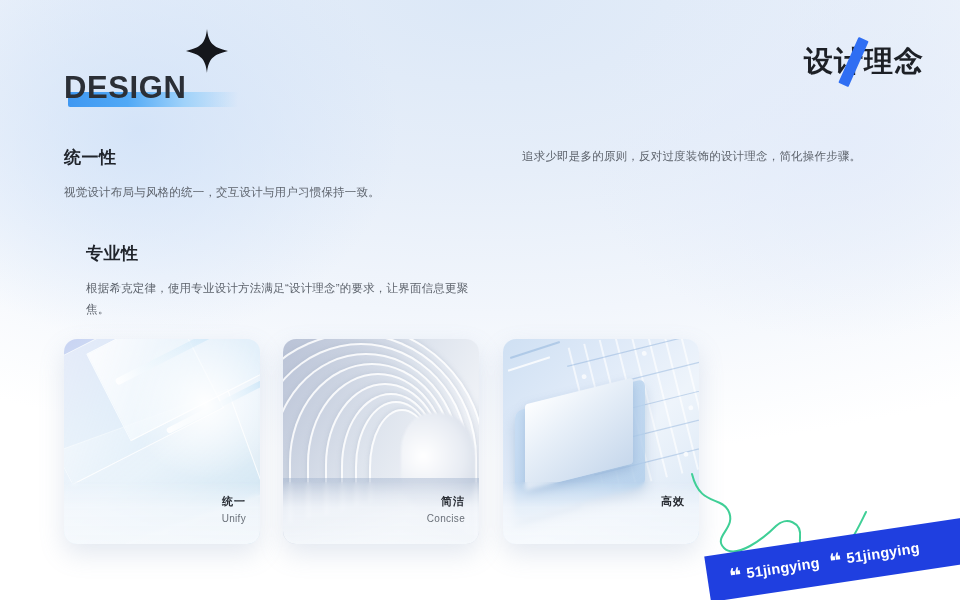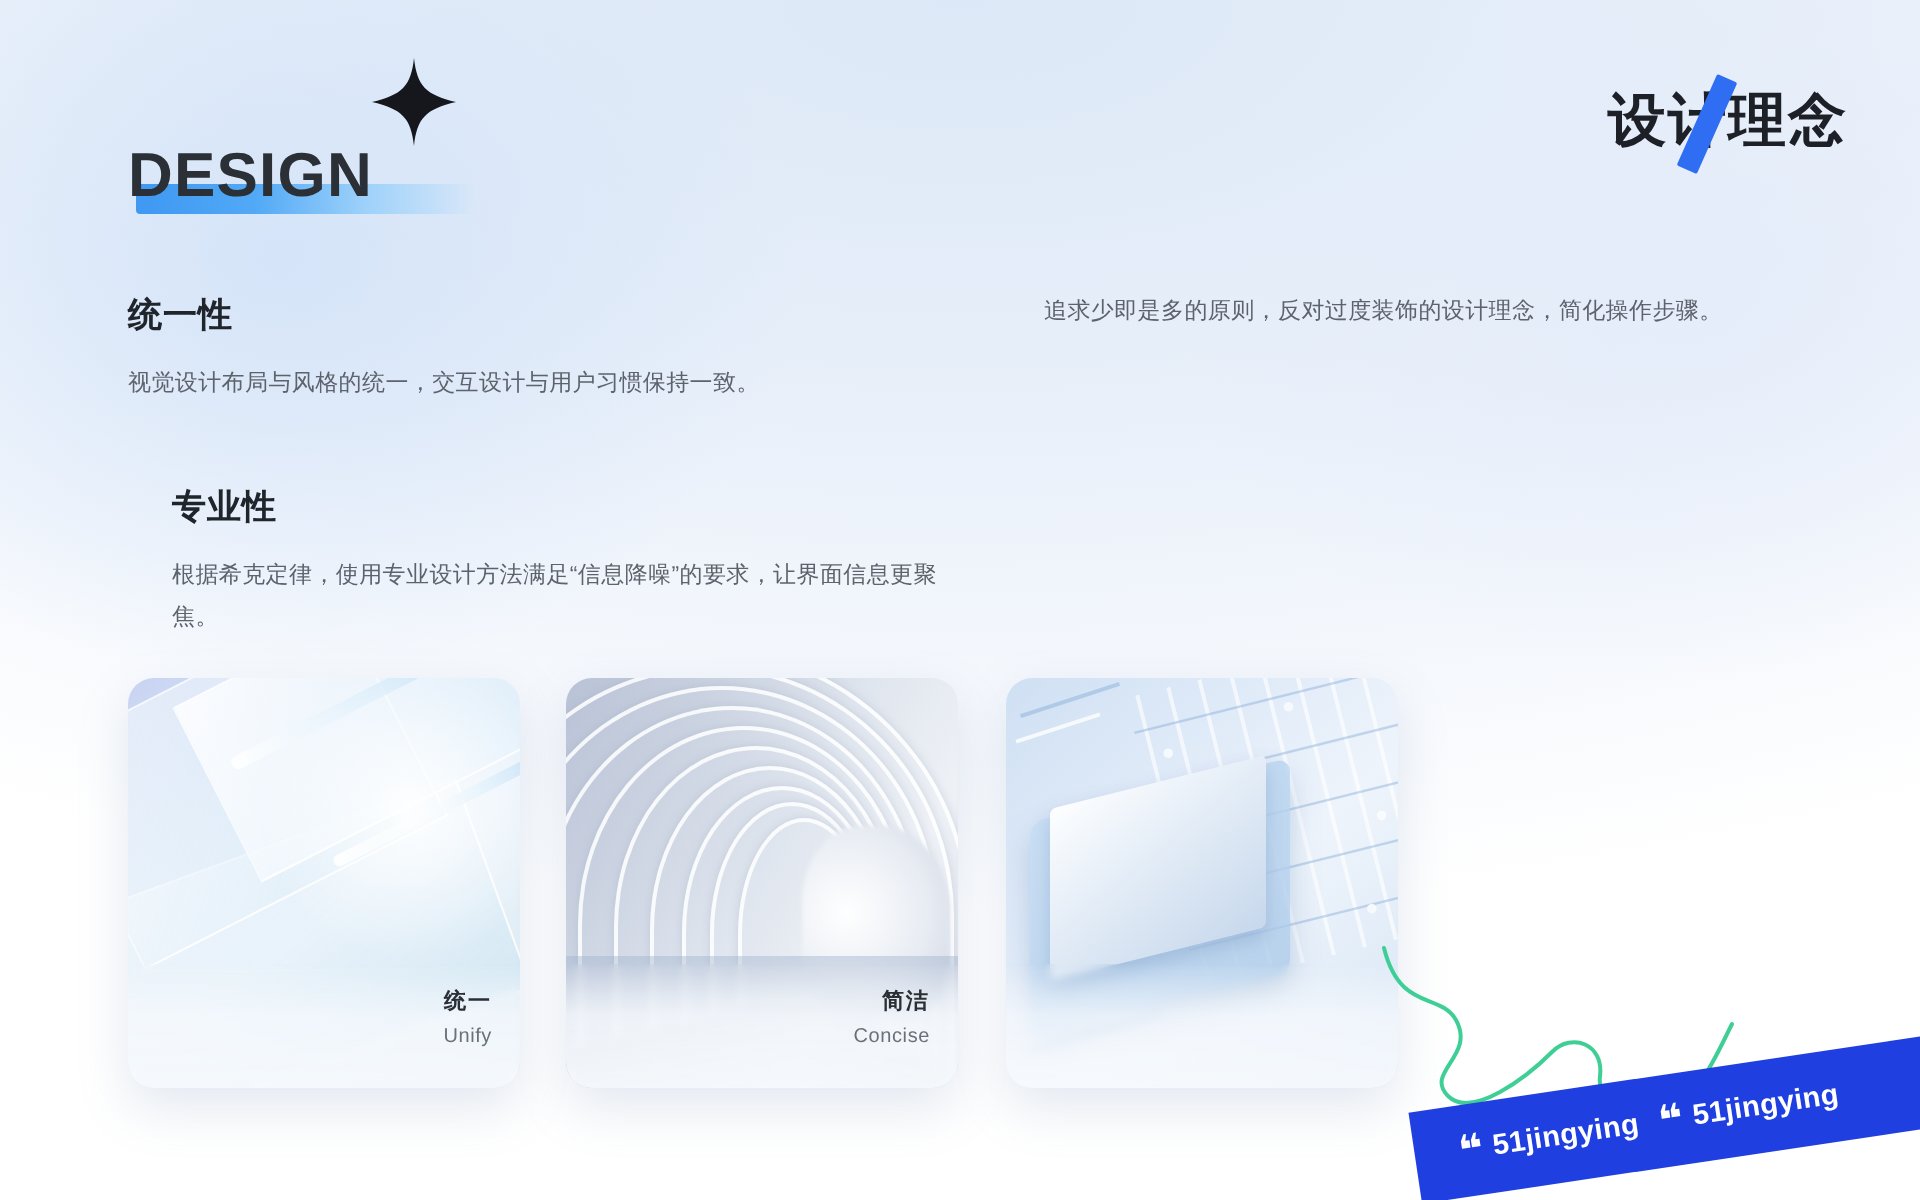--- a/index.html
+++ b/index.html
@@ -194,21 +194,21 @@
         <p class="f-head">统一性</p>
         <p class="f-body">视觉设计布局与风格的统一，交互设计与用户习惯保持一致。</p>
       </div>
       <div class="fcell right">
         <p class="f-body">追求少即是多的原则，反对过度装饰的设计理念，简化操作步骤。</p>
       </div>
     </div>
     <div class="frow two">
       <div class="fcell right">
         <p class="f-head">专业性</p>
-        <p class="f-body">根据希克定律，使用专业设计方法满足“信息降噪”的要求，让界面信息更聚焦。</p>
+        <p class="f-body">根据希克定律，使用专业设计方法满足“设计理念”的要求，让界面信息更聚焦。</p>
       </div>
     </div>
   </div>
 
   <div class="cards">
 
     <div class="card c1">
       <div class="art">
         <div class="g-pane g3"></div>
         <div class="g-pane g1"></div>
@@ -262,20 +262,21 @@
               <circle cx="94" cy="132" r="2.4"></circle>
           </g>
         </svg>
         <div class="trace d" style="left:6px;top:10px;width:52px;height:2px;transform:rotate(-18deg);"></div>
         <div class="trace" style="left:4px;top:24px;width:44px;height:2px;transform:rotate(-18deg);"></div>
         <div class="trace d" style="left:10px;top:176px;width:70px;height:2px;transform:rotate(-16deg);"></div>
         <div class="chip-base"></div>
         <div class="chip-top"></div>
       </div>
       <div class="card-label">
+        <div class="lab-cn">高效</div>
       </div>
     </div>
 
   </div>
 
   <svg class="squiggle" viewBox="0 0 190 120">
     <path d="M2 8 C10 40 30 30 38 44 C48 62 22 70 34 82 C46 94 74 72 86 60 C96 50 112 56 110 72 C108 88 130 96 146 88 C160 81 168 62 176 46" fill="none" stroke="#3fcf96" stroke-width="2" stroke-linecap="round"></path>
   </svg>
 
   <div class="wm-banner">

